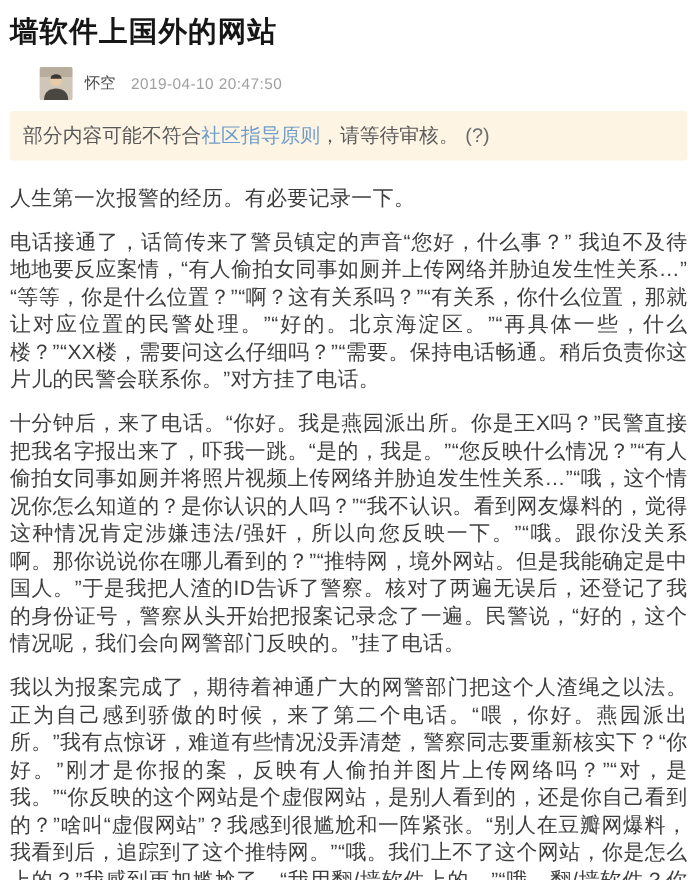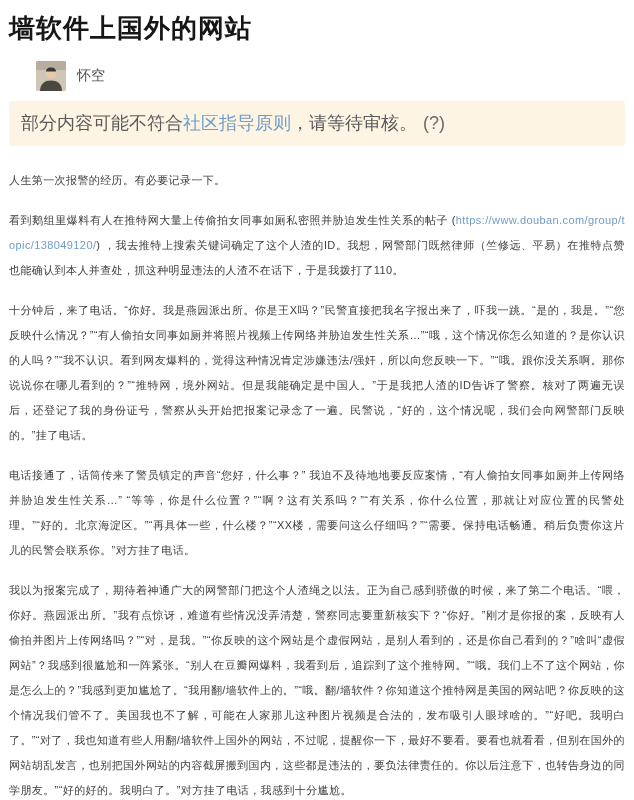--- a/index.html
+++ b/index.html
@@ -41,21 +41,21 @@
     color: #5a5a5a;
     line-height: 1.4;
     margin-bottom: 16px;
   }
   .notice-bar a { text-decoration: none; }
   .notice-link { color: #6f9cc9; cursor: pointer; }
   .notice-help { color: #6b6b6b; margin-left: 6px; cursor: pointer; }
 
   .post-body { padding-top: 6px; }
   .post-body p {
-    font-size: 11px;
+    font-size: 19px;
     line-height: 25px;
     letter-spacing: 0.4px;
     margin: 0 0 15px 0;
     color: #3e3e3e;
     text-align: justify;
   }
   .post-body p:last-child { margin-bottom: 0; }
   .inline-link { color: #6f9cc9; text-decoration: none; word-break: break-all; cursor: pointer; }
 </style>
 </head>
@@ -69,27 +69,27 @@
     <div class="avatar">
       <svg width="30" height="30" viewBox="0 0 30 30" xmlns="http://www.w3.org/2000/svg">
         <rect width="30" height="30" fill="#cfc6b8"></rect>
         <rect width="30" height="9" fill="#b8ad9d"></rect>
         <circle cx="15" cy="12" r="5.5" fill="#e8c9a8"></circle>
         <path d="M15 6.5 C11.5 6.5 10 8.5 10 10.5 L20 10.5 C20 8.5 18.5 6.5 15 6.5 Z" fill="#3a3732"></path>
         <path d="M4 30 C4 22.5 9 19.5 15 19.5 C21 19.5 26 22.5 26 30 Z" fill="#4a4640"></path>
       </svg>
     </div>
     <span class="author-name">怀空</span>
+    <span class="timestamp">2019-04-10 20:47:50</span>
   </div>
 
   <div class="notice-bar">
     <span>部分内容可能不符合</span><a class="notice-link" href="#">社区指导原则</a><span>，请等待审核。</span><a class="notice-help" href="#">(?)</a>
   </div>
 
   <div class="post-body">
       <p>人生第一次报警的经历。有必要记录一下。</p>
-      <p>看到鹅组里爆料有人在推特网大量上传偷拍女同事如厕私密照并胁迫发生性关系的帖子 (<a href="#" class="inline-link">https://www.douban.com/group/topic/138049120/</a>) ，我去推特上搜索关键词确定了这个人渣的ID。我想，网警部门既然律师（竺修远、平易）在推特点赞也能确认到本人并查处，抓这种明显违法的人渣不在话下，于是我拨打了110。</p>
+      <p>电话接通了，话筒传来了警员镇定的声音“您好，什么事？” 我迫不及待地地要反应案情，“有人偷拍女同事如厕并上传网络并胁迫发生性关系…” “等等，你是什么位置？”“啊？这有关系吗？”“有关系，你什么位置，那就让对应位置的民警处理。”“好的。北京海淀区。”“再具体一些，什么楼？”“XX楼，需要问这么仔细吗？”“需要。保持电话畅通。稍后负责你这片儿的民警会联系你。”对方挂了电话。</p>
       <p>十分钟后，来了电话。“你好。我是燕园派出所。你是王X吗？”民警直接把我名字报出来了，吓我一跳。“是的，我是。”“您反映什么情况？”“有人偷拍女同事如厕并将照片视频上传网络并胁迫发生性关系…”“哦，这个情况你怎么知道的？是你认识的人吗？”“我不认识。看到网友爆料的，觉得这种情况肯定涉嫌违法/强奸，所以向您反映一下。”“哦。跟你没关系啊。那你说说你在哪儿看到的？”“推特网，境外网站。但是我能确定是中国人。”于是我把人渣的ID告诉了警察。核对了两遍无误后，还登记了我的身份证号，警察从头开始把报案记录念了一遍。民警说，“好的，这个情况呢，我们会向网警部门反映的。”挂了电话。</p>
-      <p>电话接通了，话筒传来了警员镇定的声音“您好，什么事？” 我迫不及待地地要反应案情，“有人偷拍女同事如厕并上传网络并胁迫发生性关系…” “等等，你是什么位置？”“啊？这有关系吗？”“有关系，你什么位置，那就让对应位置的民警处理。”“好的。北京海淀区。”“再具体一些，什么楼？”“XX楼，需要问这么仔细吗？”“需要。保持电话畅通。稍后负责你这片儿的民警会联系你。”对方挂了电话。</p>
       <p>我以为报案完成了，期待着神通广大的网警部门把这个人渣绳之以法。正为自己感到骄傲的时候，来了第二个电话。“喂，你好。燕园派出所。”我有点惊讶，难道有些情况没弄清楚，警察同志要重新核实下？“你好。”刚才是你报的案，反映有人偷拍并图片上传网络吗？”“对，是我。”“你反映的这个网站是个虚假网站，是别人看到的，还是你自己看到的？”啥叫“虚假网站”？我感到很尴尬和一阵紧张。“别人在豆瓣网爆料，我看到后，追踪到了这个推特网。”“哦。我们上不了这个网站，你是怎么上的？”我感到更加尴尬了。“我用翻/墙软件上的。”“哦。翻/墙软件？你知道这个推特网是美国的网站吧？你反映的这个情况我们管不了。美国我也不了解，可能在人家那儿这种图片视频是合法的，发布吸引人眼球啥的。”“好吧。我明白了。”“对了，我也知道有些人用翻/墙软件上国外的网站，不过呢，提醒你一下，最好不要看。要看也就看看，但别在国外的网站胡乱发言，也别把国外网站的内容截屏搬到国内，这些都是违法的，要负法律责任的。你以后注意下，也转告身边的同学朋友。”“好的好的。我明白了。”对方挂了电话，我感到十分尴尬。</p>
     </div>
 
 </div>
 
 </body></html>

